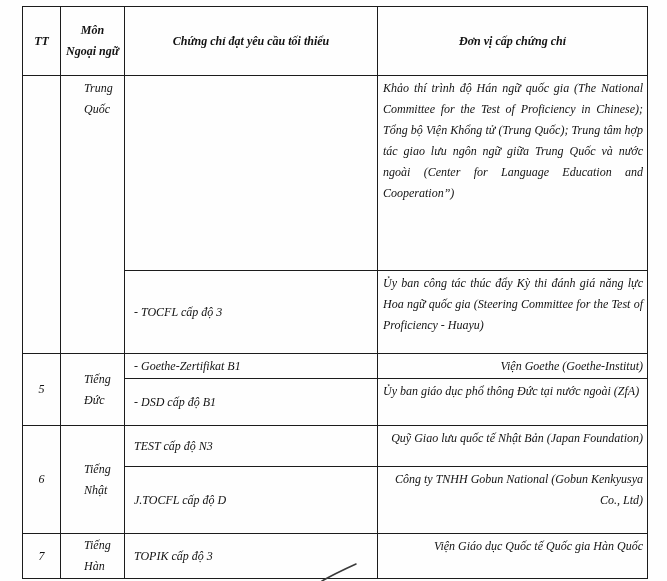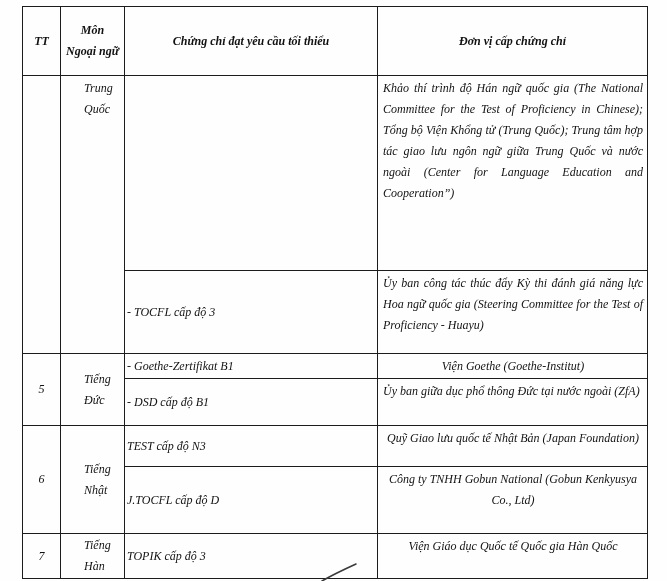--- a/index.html
+++ b/index.html
@@ -52,25 +52,25 @@
     vertical-align:middle;
   }
   td.subj{
     text-align:left;
     padding-left:23px;
     vertical-align:middle;
   }
   td.subj-top{vertical-align:top;padding-top:2px;}
   td.cert{
     text-align:left;
-    padding-left:2px;
+    padding-left:9px;
     vertical-align:middle;
   }
   td.issuer{
-    text-align:center;
+    text-align:right;
     vertical-align:top;
     padding:2px 4px 1px 5px;
   }
   td.just{text-align:justify;}
   td.issuer-mid{vertical-align:top;}
   .pen-stroke{
     position:absolute;
     left:0;top:0;
     pointer-events:none;
   }
@@ -108,21 +108,21 @@
     </tr>
 
     <tr class="r5a">
       <td class="tt" rowspan="2">5</td>
       <td class="subj" rowspan="2">Tiếng Đức</td>
       <td class="cert">- Goethe-Zertifikat B1</td>
       <td class="issuer">Viện Goethe (Goethe-Institut)</td>
     </tr>
     <tr class="r5b">
       <td class="cert">- DSD cấp độ B1</td>
-      <td class="issuer just">Ủy ban giữa dục phổ thông Đức tại nước ngoài (ZfA)</td>
+      <td class="issuer just">Ủy ban giáo dục phổ thông Đức tại nước ngoài (ZfA)</td>
     </tr>
 
     <tr class="r6a">
       <td class="tt" rowspan="2">6</td>
       <td class="subj" rowspan="2">Tiếng Nhật</td>
       <td class="cert">TEST cấp độ N3</td>
       <td class="issuer">Quỹ Giao lưu quốc tế Nhật Bản (Japan Foundation)</td>
     </tr>
     <tr class="r6b">
       <td class="cert">J.TOCFL cấp độ D</td>

